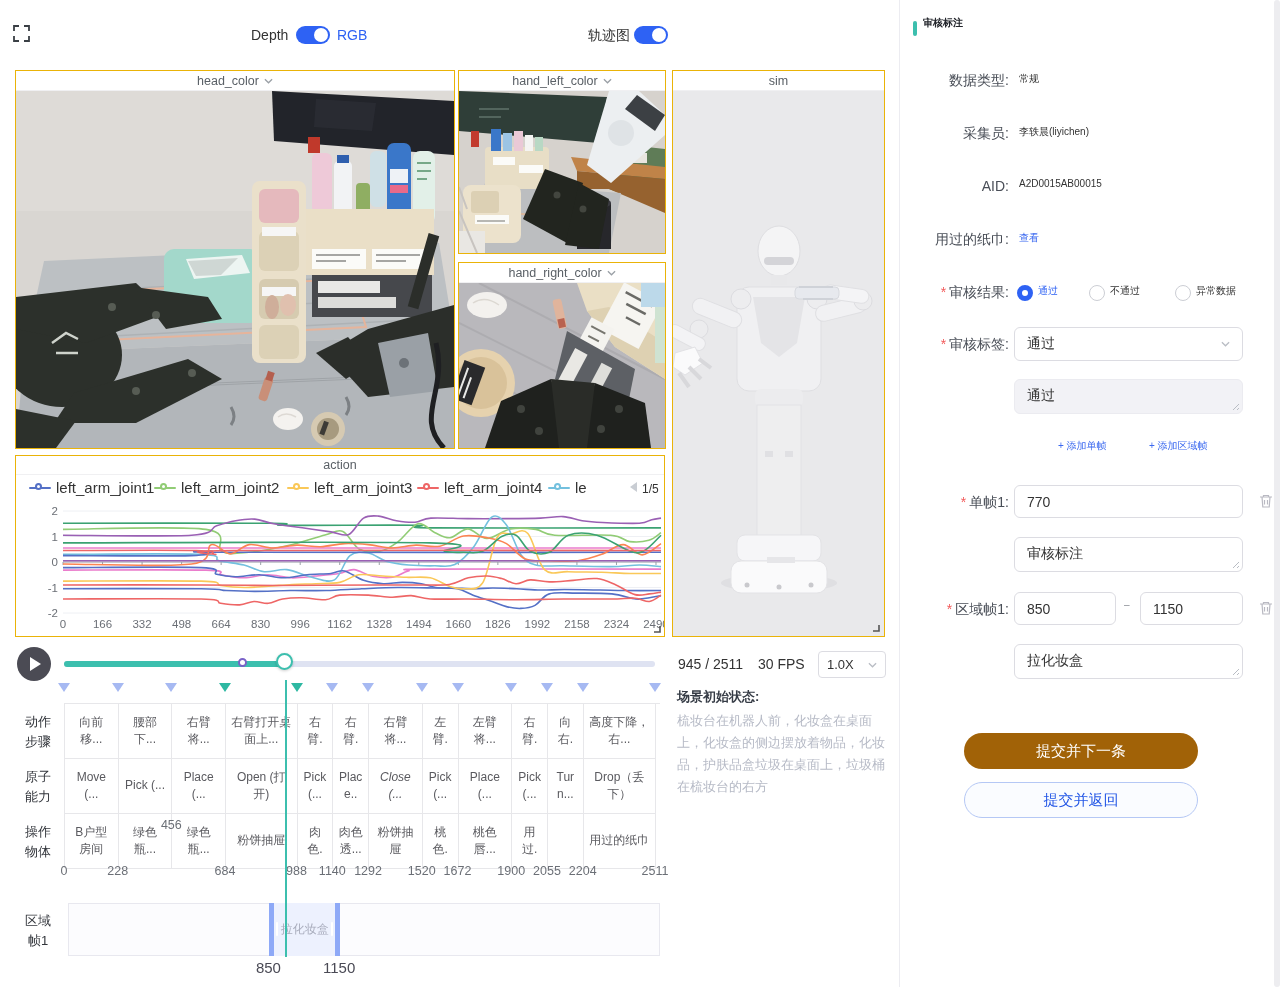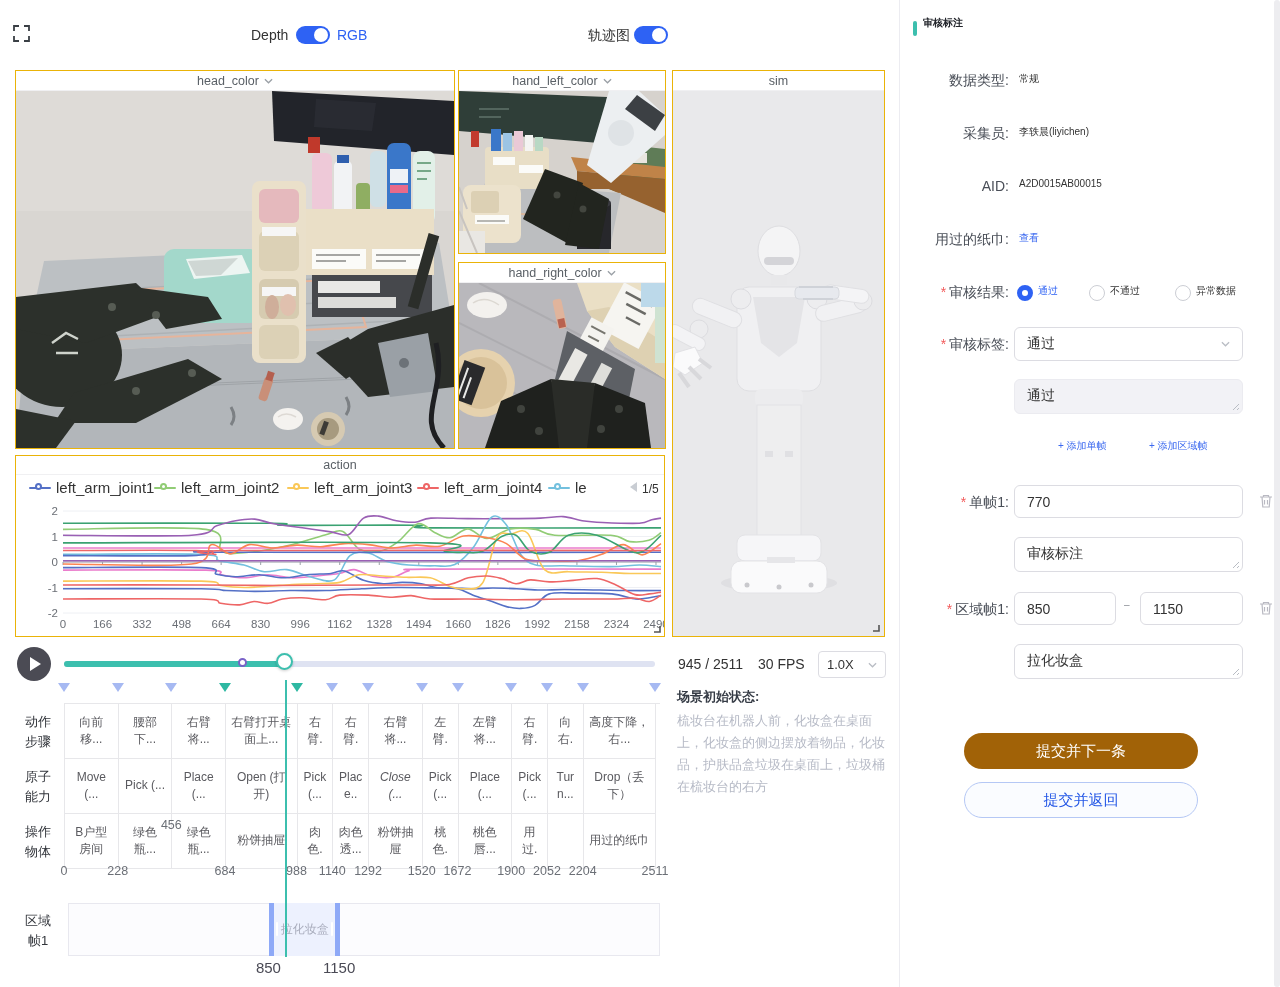--- a/index.html
+++ b/index.html
@@ -487,21 +487,21 @@
       <div class="axis-num" style="left: 64px; top: 864px;">0</div>
       <div class="axis-num" style="left: 117.663px; top: 864px;">228</div>
       <div class="axis-num" style="left: 171.326px; top: 818px;">456</div>
       <div class="axis-num" style="left: 224.989px; top: 864px;">684</div>
       <div class="axis-num" style="left: 296.54px; top: 864px;">988</div>
       <div class="axis-num" style="left: 332.315px; top: 864px;">1140</div>
       <div class="axis-num" style="left: 368.091px; top: 864px;">1292</div>
       <div class="axis-num" style="left: 421.754px; top: 864px;">1520</div>
       <div class="axis-num" style="left: 457.529px; top: 864px;">1672</div>
       <div class="axis-num" style="left: 511.192px; top: 864px;">1900</div>
-      <div class="axis-num" style="left: 546.968px; top: 864px;">2052</div>
+      <div class="axis-num" style="left: 546.968px; top: 864px;">2055</div>
       <div class="axis-num" style="left: 582.743px; top: 864px;">2204</div>
       <div class="axis-num" style="left: 655px; top: 864px;">2511</div>
     </div>
 
   <div class="rowlab" style="left:21px;top:911px">区域帧1</div>
   <div class="abs" style="left:68px;top:903px;width:592px;height:53px;background:#fcfcfe;border:1px solid #e8e8ef">
     <div class="abs" style="top: -1px; height: 53px; background: rgb(237, 241, 254); border-left: 5px solid rgb(142, 169, 247); border-right: 5px solid rgb(142, 169, 247); display: flex; align-items: center; justify-content: center; cursor: pointer; left: 200.398px; width: 70.7288px;" id="region-sel">
       <div style="position:absolute;left:2px;top:19px;width:2px;height:14px;background:#fff;border-radius:1px"></div>
       <div style="position:absolute;right:2px;top:19px;width:2px;height:14px;background:#fff;border-radius:1px"></div>
       <span style="font-size:12px;color:#a9adbd;white-space:nowrap">拉化妆盒</span>

